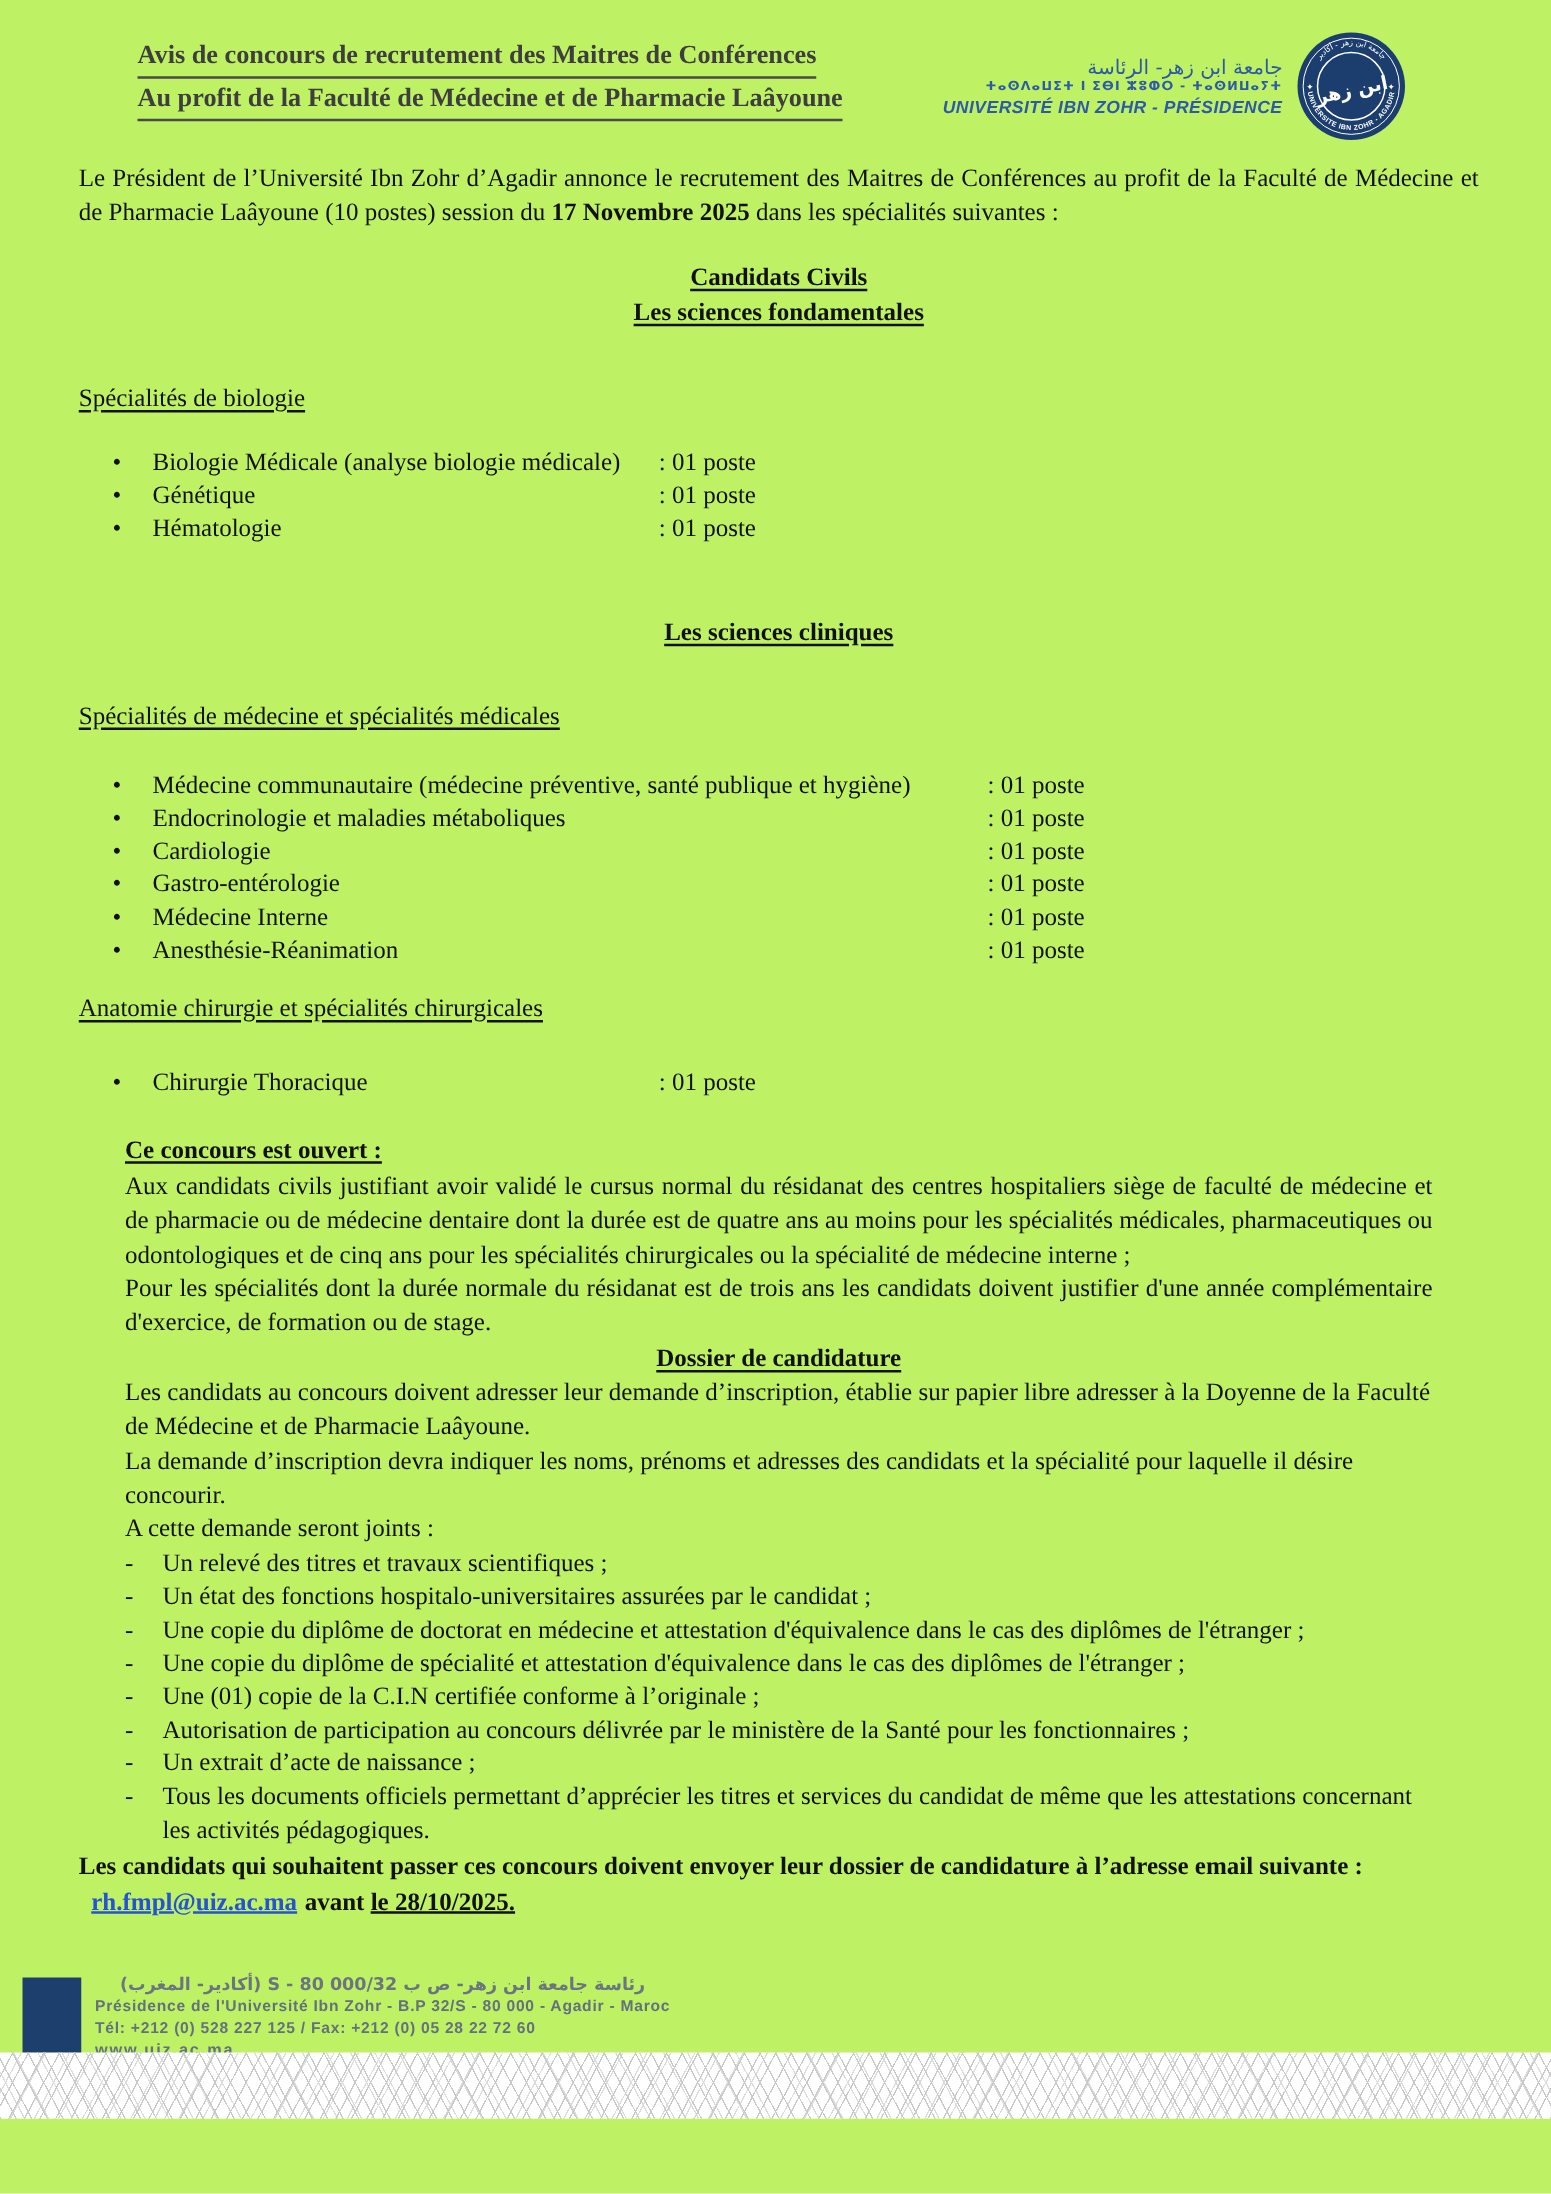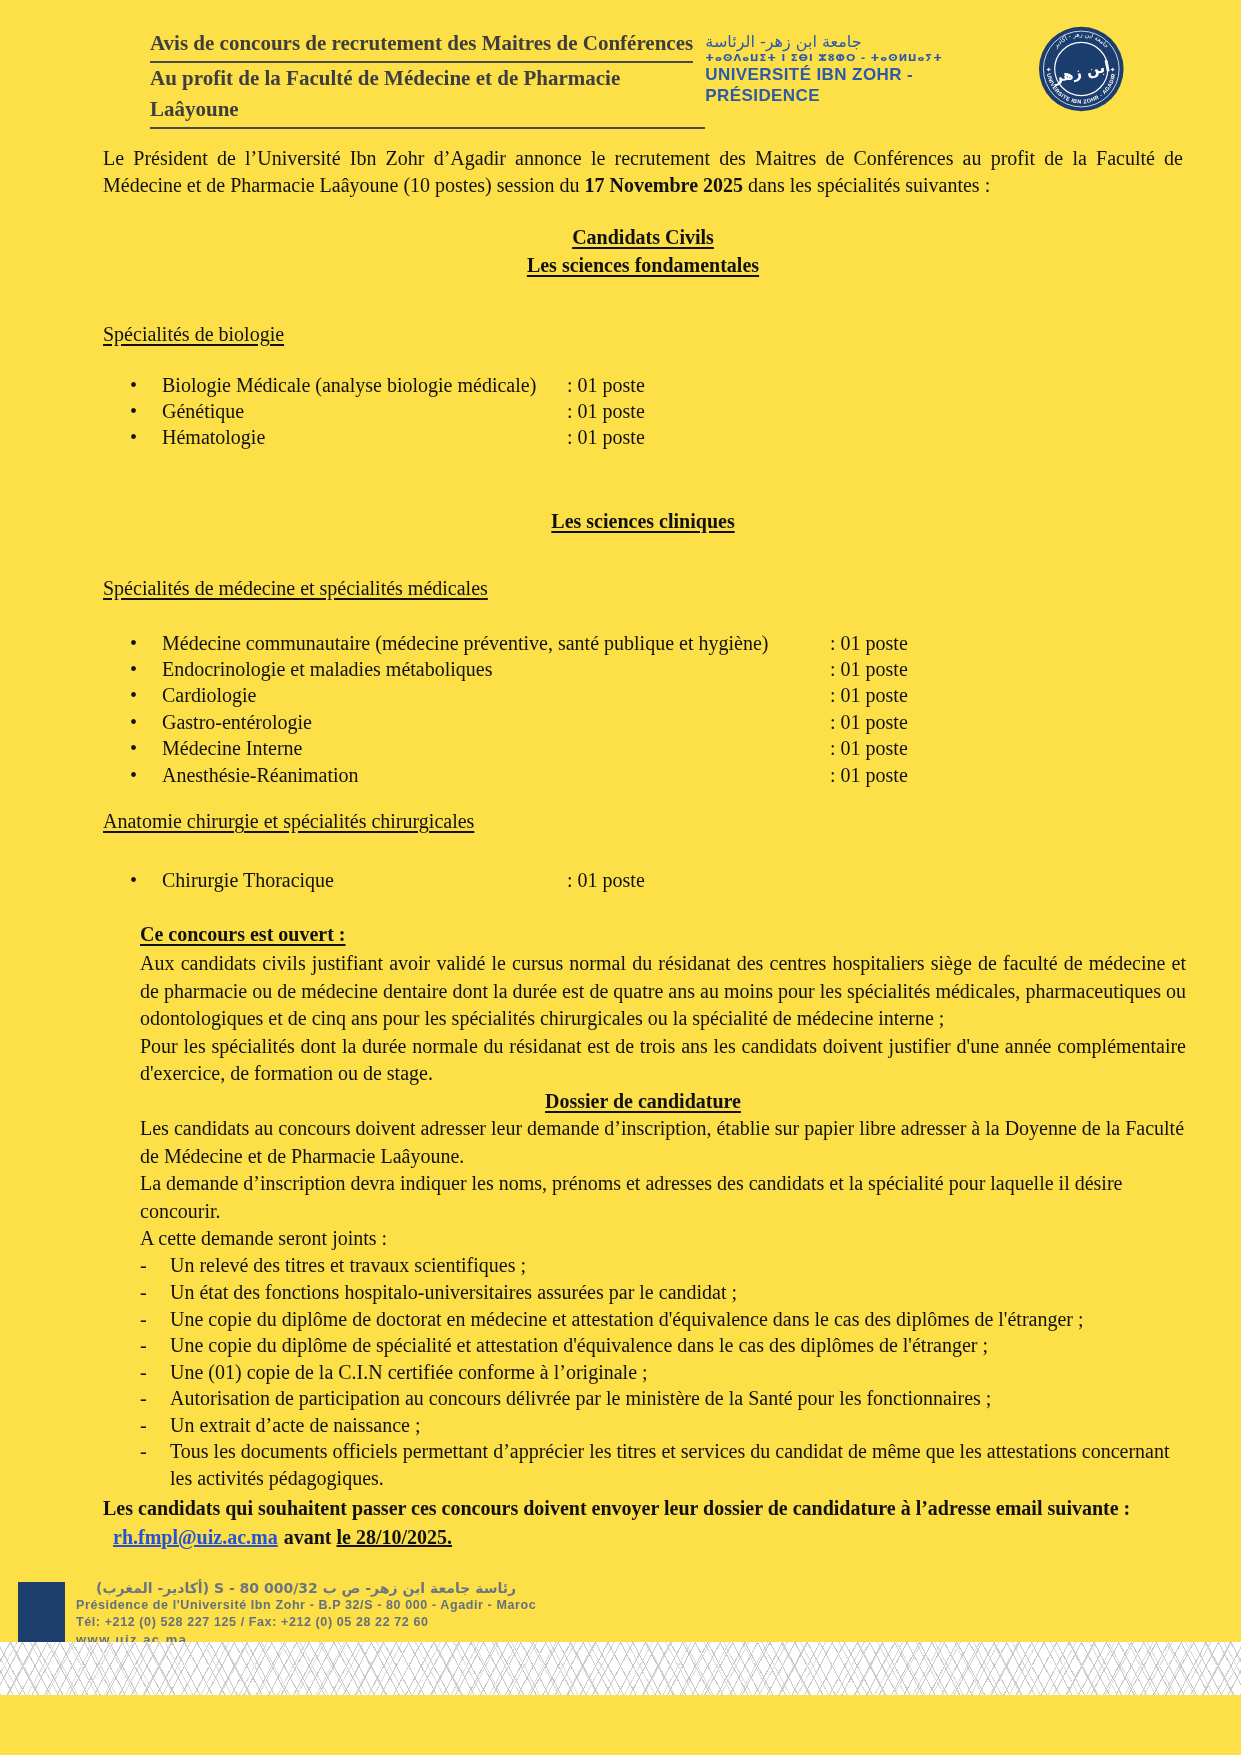--- a/index.html
+++ b/index.html
@@ -1,38 +1,37 @@
 <!DOCTYPE html>
 <html lang="fr"><head>
 <meta charset="utf-8">
 <style>
   * { margin:0; padding:0; box-sizing:border-box; }
   html,body { background:#ffffff; }
   .page {
     position:relative;
     width:1241px; height:1755px;
     margin:0 auto;
-    background:#fde047;
+    background:#bef264;
     font-family:"Liberation Serif", serif;
     color:#111111;
     overflow:hidden;
-    padding-left:40px;
   }
   
   .header { display:flex; justify-content:space-between; align-items:flex-start; padding:24px 55px 0 110px; }
   .title-block { padding-top:4px; }
   .title-line {
     display:table; font-weight:bold; font-size:21px; color:#3e3e3e;
     border-bottom:2px solid #4a4a4a; line-height:1.5; padding-bottom:1px;
   }
   .logo-block { display:flex; align-items:center; gap:10px; padding-right:60px; }
-  .logo-text { text-align:left; line-height:1.25; }
+  .logo-text { text-align:right; line-height:1.25; }
   .logo-arabic { font-family:"DejaVu Sans", sans-serif; font-size:16px; color:#2d5aa8; direction:rtl; }
   .logo-tifinagh { font-family:"DejaVu Sans", sans-serif; font-size:10px; font-weight:bold; color:#2d5aa8; letter-spacing:1px; }
-  .logo-latin { font-family:"Liberation Sans", sans-serif; font-size:17px; font-weight:bold; color:#2d5aa8; letter-spacing:0.4px; }
+  .logo-latin { font-family:"Liberation Sans", sans-serif; font-size:14px; font-weight:bold; color:#2d5aa8; letter-spacing:0.4px;font-style:italic; }
   .seal { width:90px; height:90px; }
   
   .content { padding:0 58px 0 63px; font-size:20px; }
   .intro { margin-top:16px; line-height:1.35; text-align:justify; }
   .center-head { text-align:center; font-weight:bold; font-size:20px; line-height:1.4; }
   .center-head .u { text-decoration:underline; text-underline-offset:3px; text-decoration-thickness:2px; }
   .mt-candidats { margin-top:24px; }
   .section-head { font-size:20px; margin-top:0; }
   .section-head .u { text-decoration:underline; text-underline-offset:3px; }
   ul.spec-list { list-style:none; margin-top:26px; }

